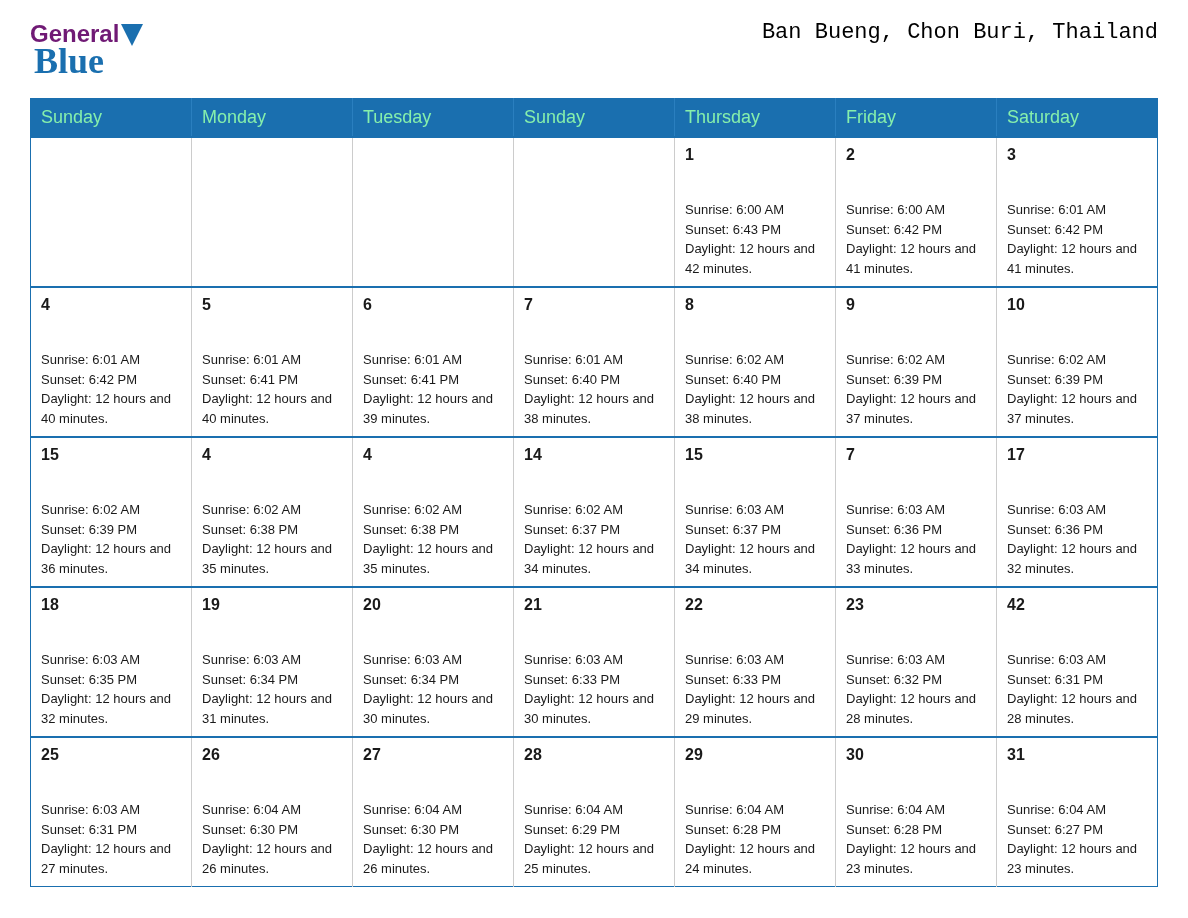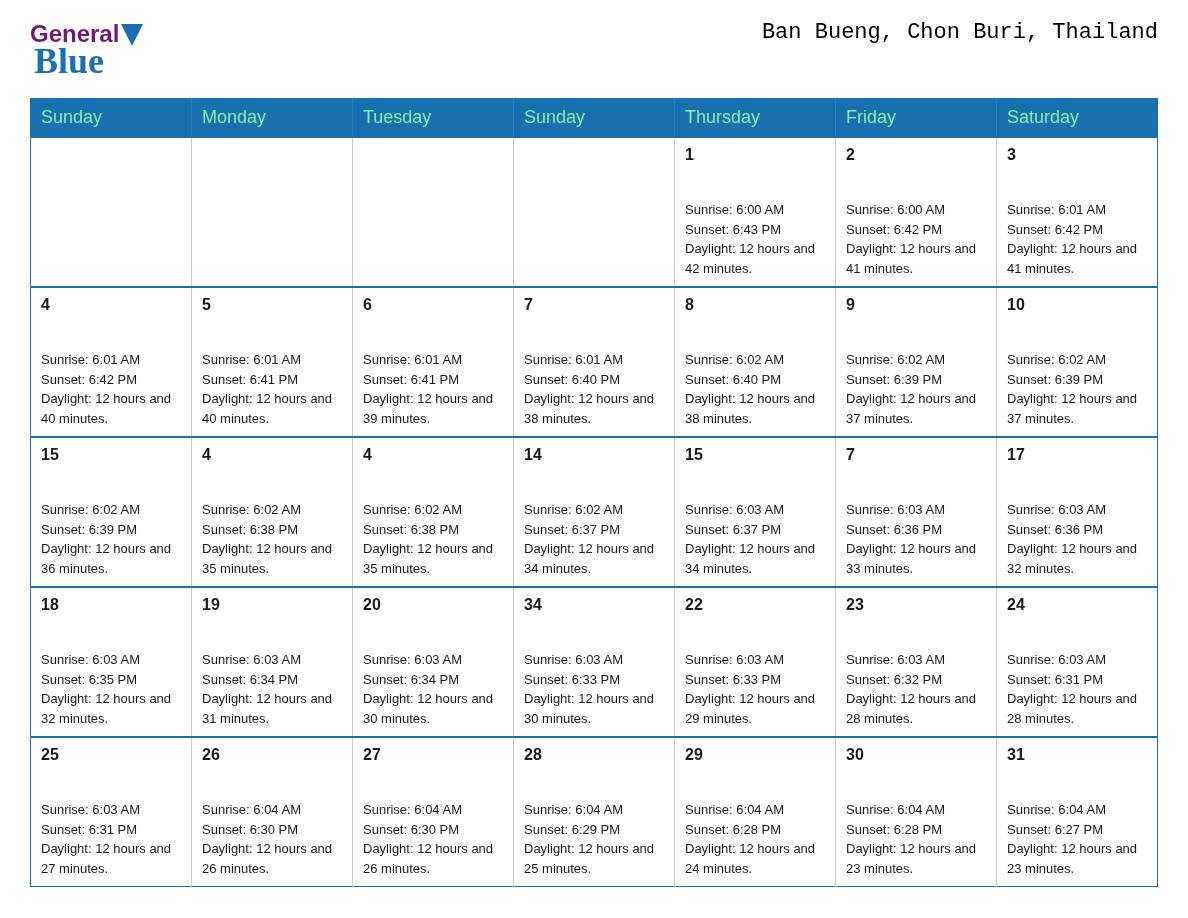--- a/index.html
+++ b/index.html
@@ -241,39 +241,39 @@
 Sunset: 6:34 PM
 Daylight: 12 hours and 31 minutes.</div>
         </td>
         <td>
           <span class="day-number">20</span>
           <div class="day-info" style="white-space: pre-line;">Sunrise: 6:03 AM
 Sunset: 6:34 PM
 Daylight: 12 hours and 30 minutes.</div>
         </td>
         <td>
-          <span class="day-number">34</span>
+          <span class="day-number">21</span>
           <div class="day-info" style="white-space: pre-line;">Sunrise: 6:03 AM
 Sunset: 6:33 PM
 Daylight: 12 hours and 30 minutes.</div>
         </td>
         <td>
           <span class="day-number">22</span>
           <div class="day-info" style="white-space: pre-line;">Sunrise: 6:03 AM
 Sunset: 6:33 PM
 Daylight: 12 hours and 29 minutes.</div>
         </td>
         <td>
           <span class="day-number">23</span>
           <div class="day-info" style="white-space: pre-line;">Sunrise: 6:03 AM
 Sunset: 6:32 PM
 Daylight: 12 hours and 28 minutes.</div>
         </td>
         <td>
-          <span class="day-number">24</span>
+          <span class="day-number">42</span>
           <div class="day-info" style="white-space: pre-line;">Sunrise: 6:03 AM
 Sunset: 6:31 PM
 Daylight: 12 hours and 28 minutes.</div>
         </td>
       </tr>
       <tr>
         <td>
           <span class="day-number">25</span>
           <div class="day-info" style="white-space: pre-line;">Sunrise: 6:03 AM
 Sunset: 6:31 PM

